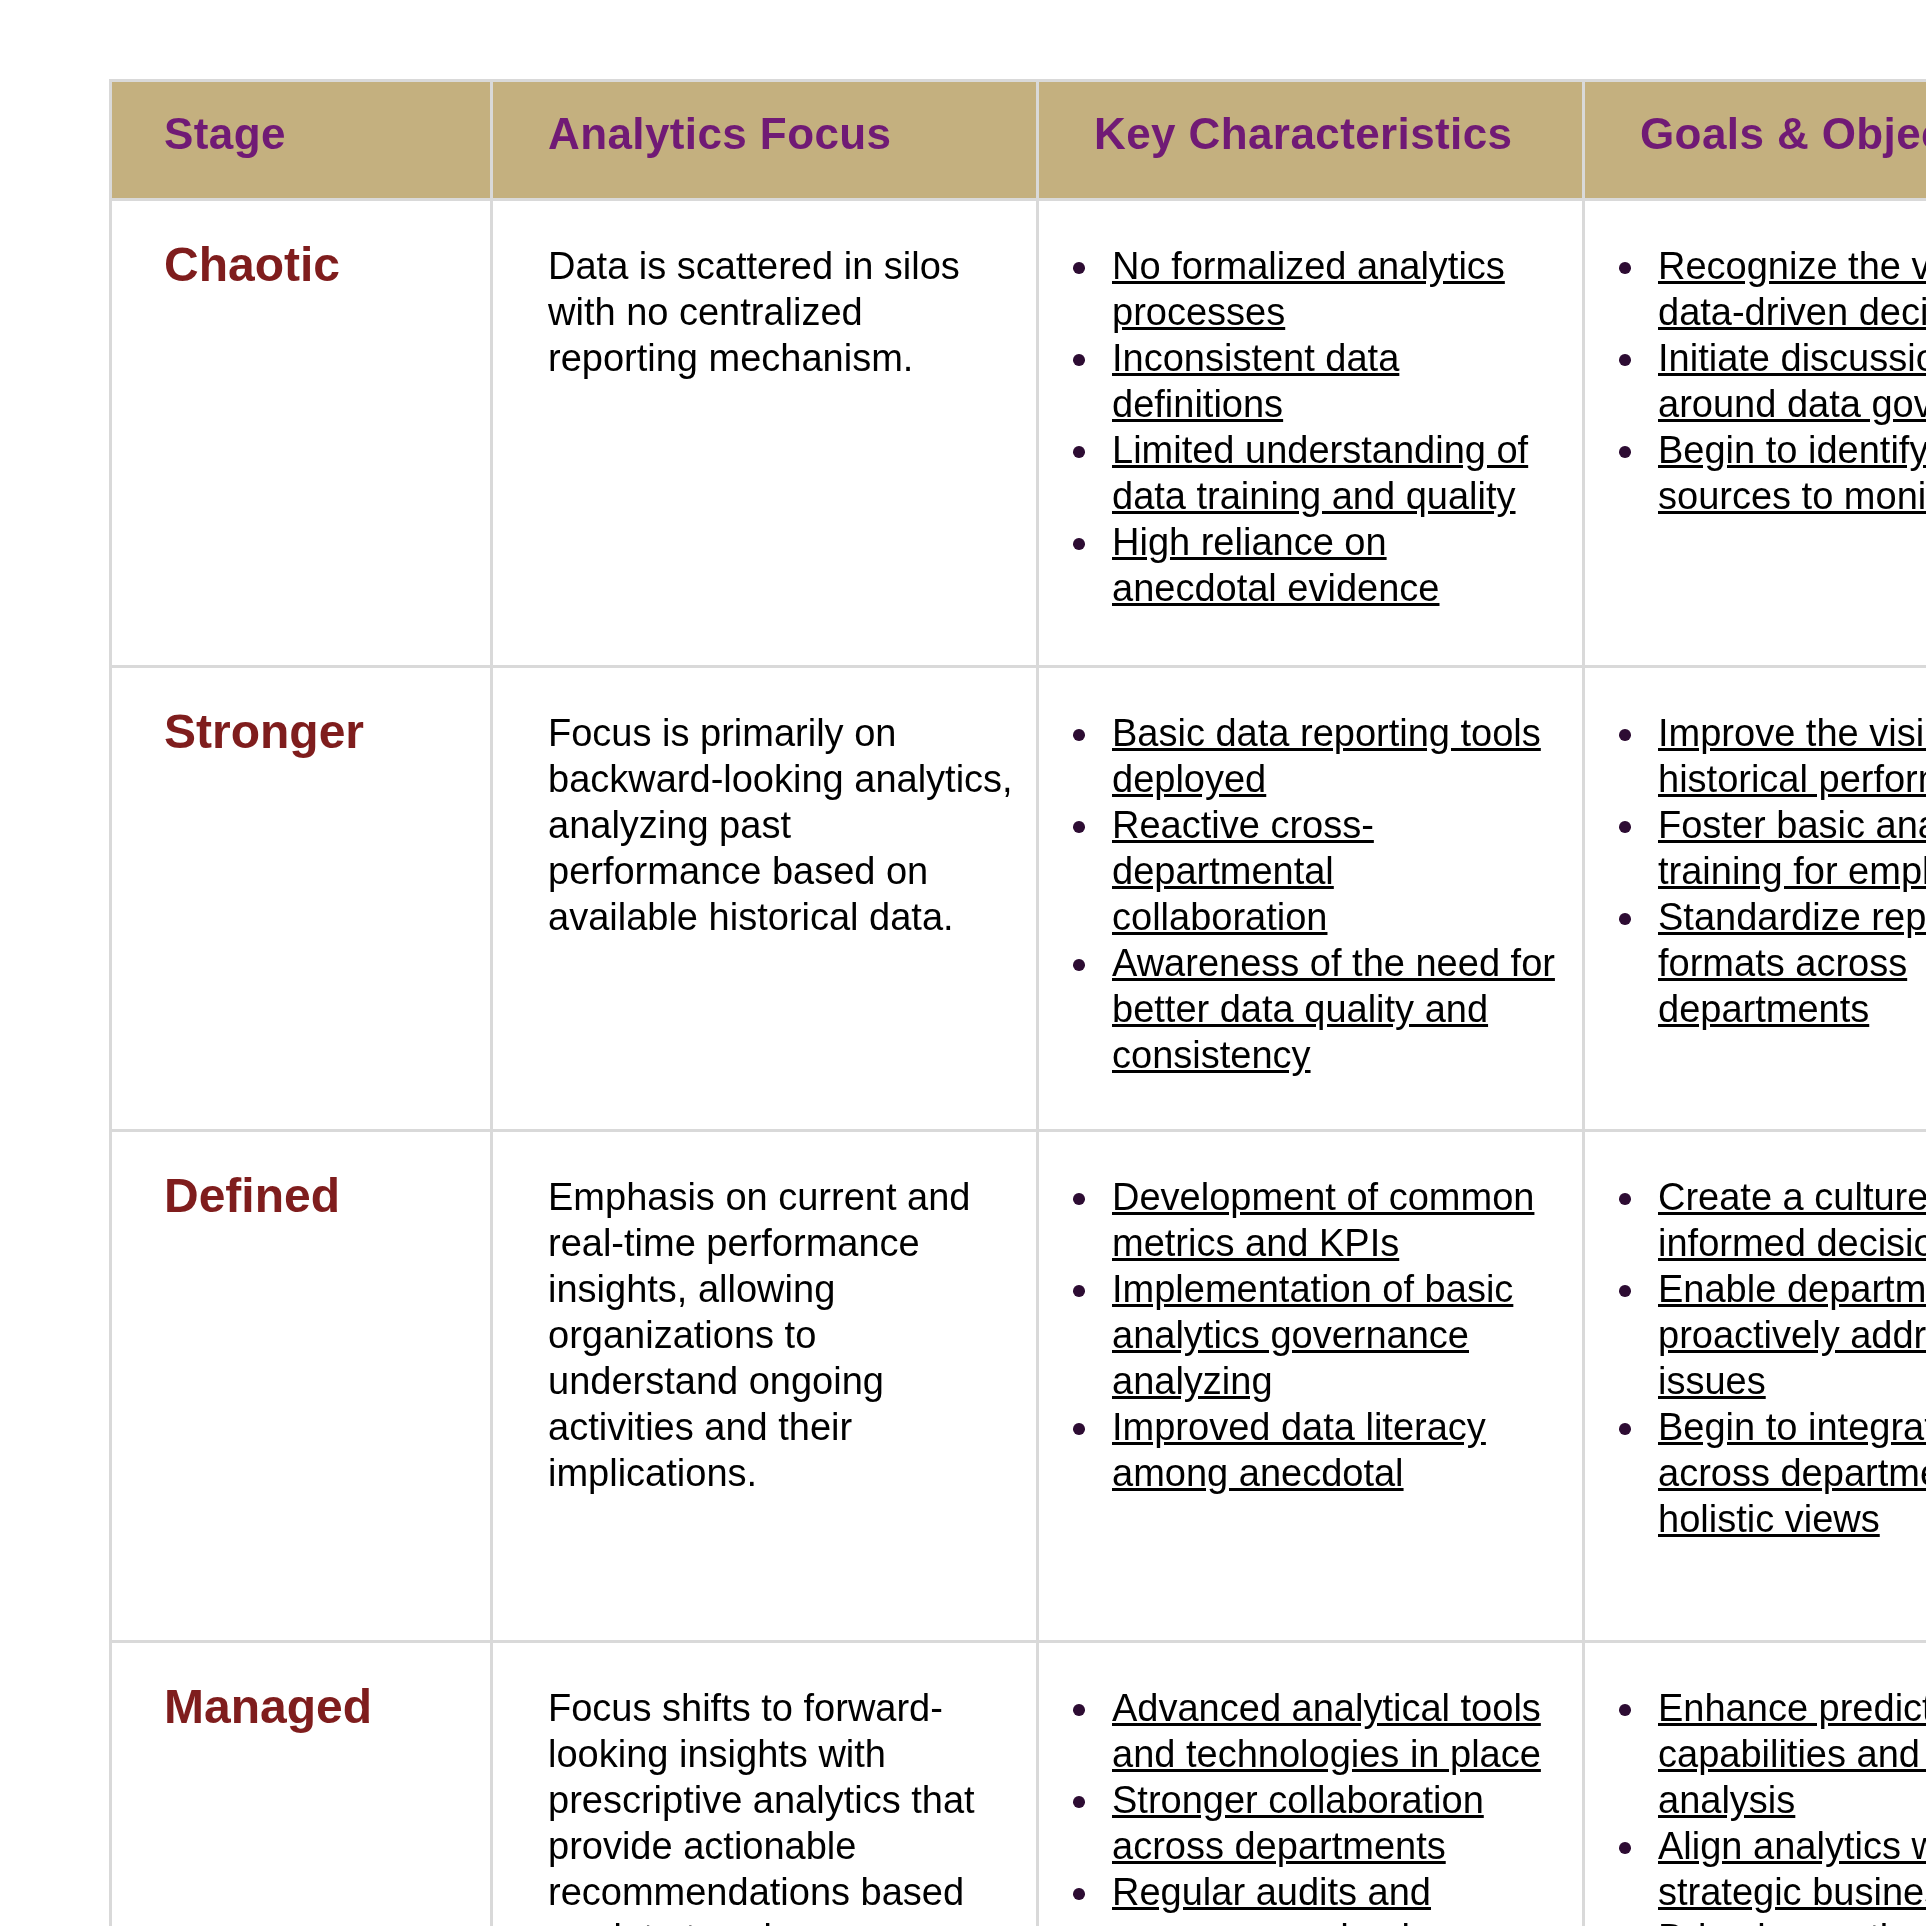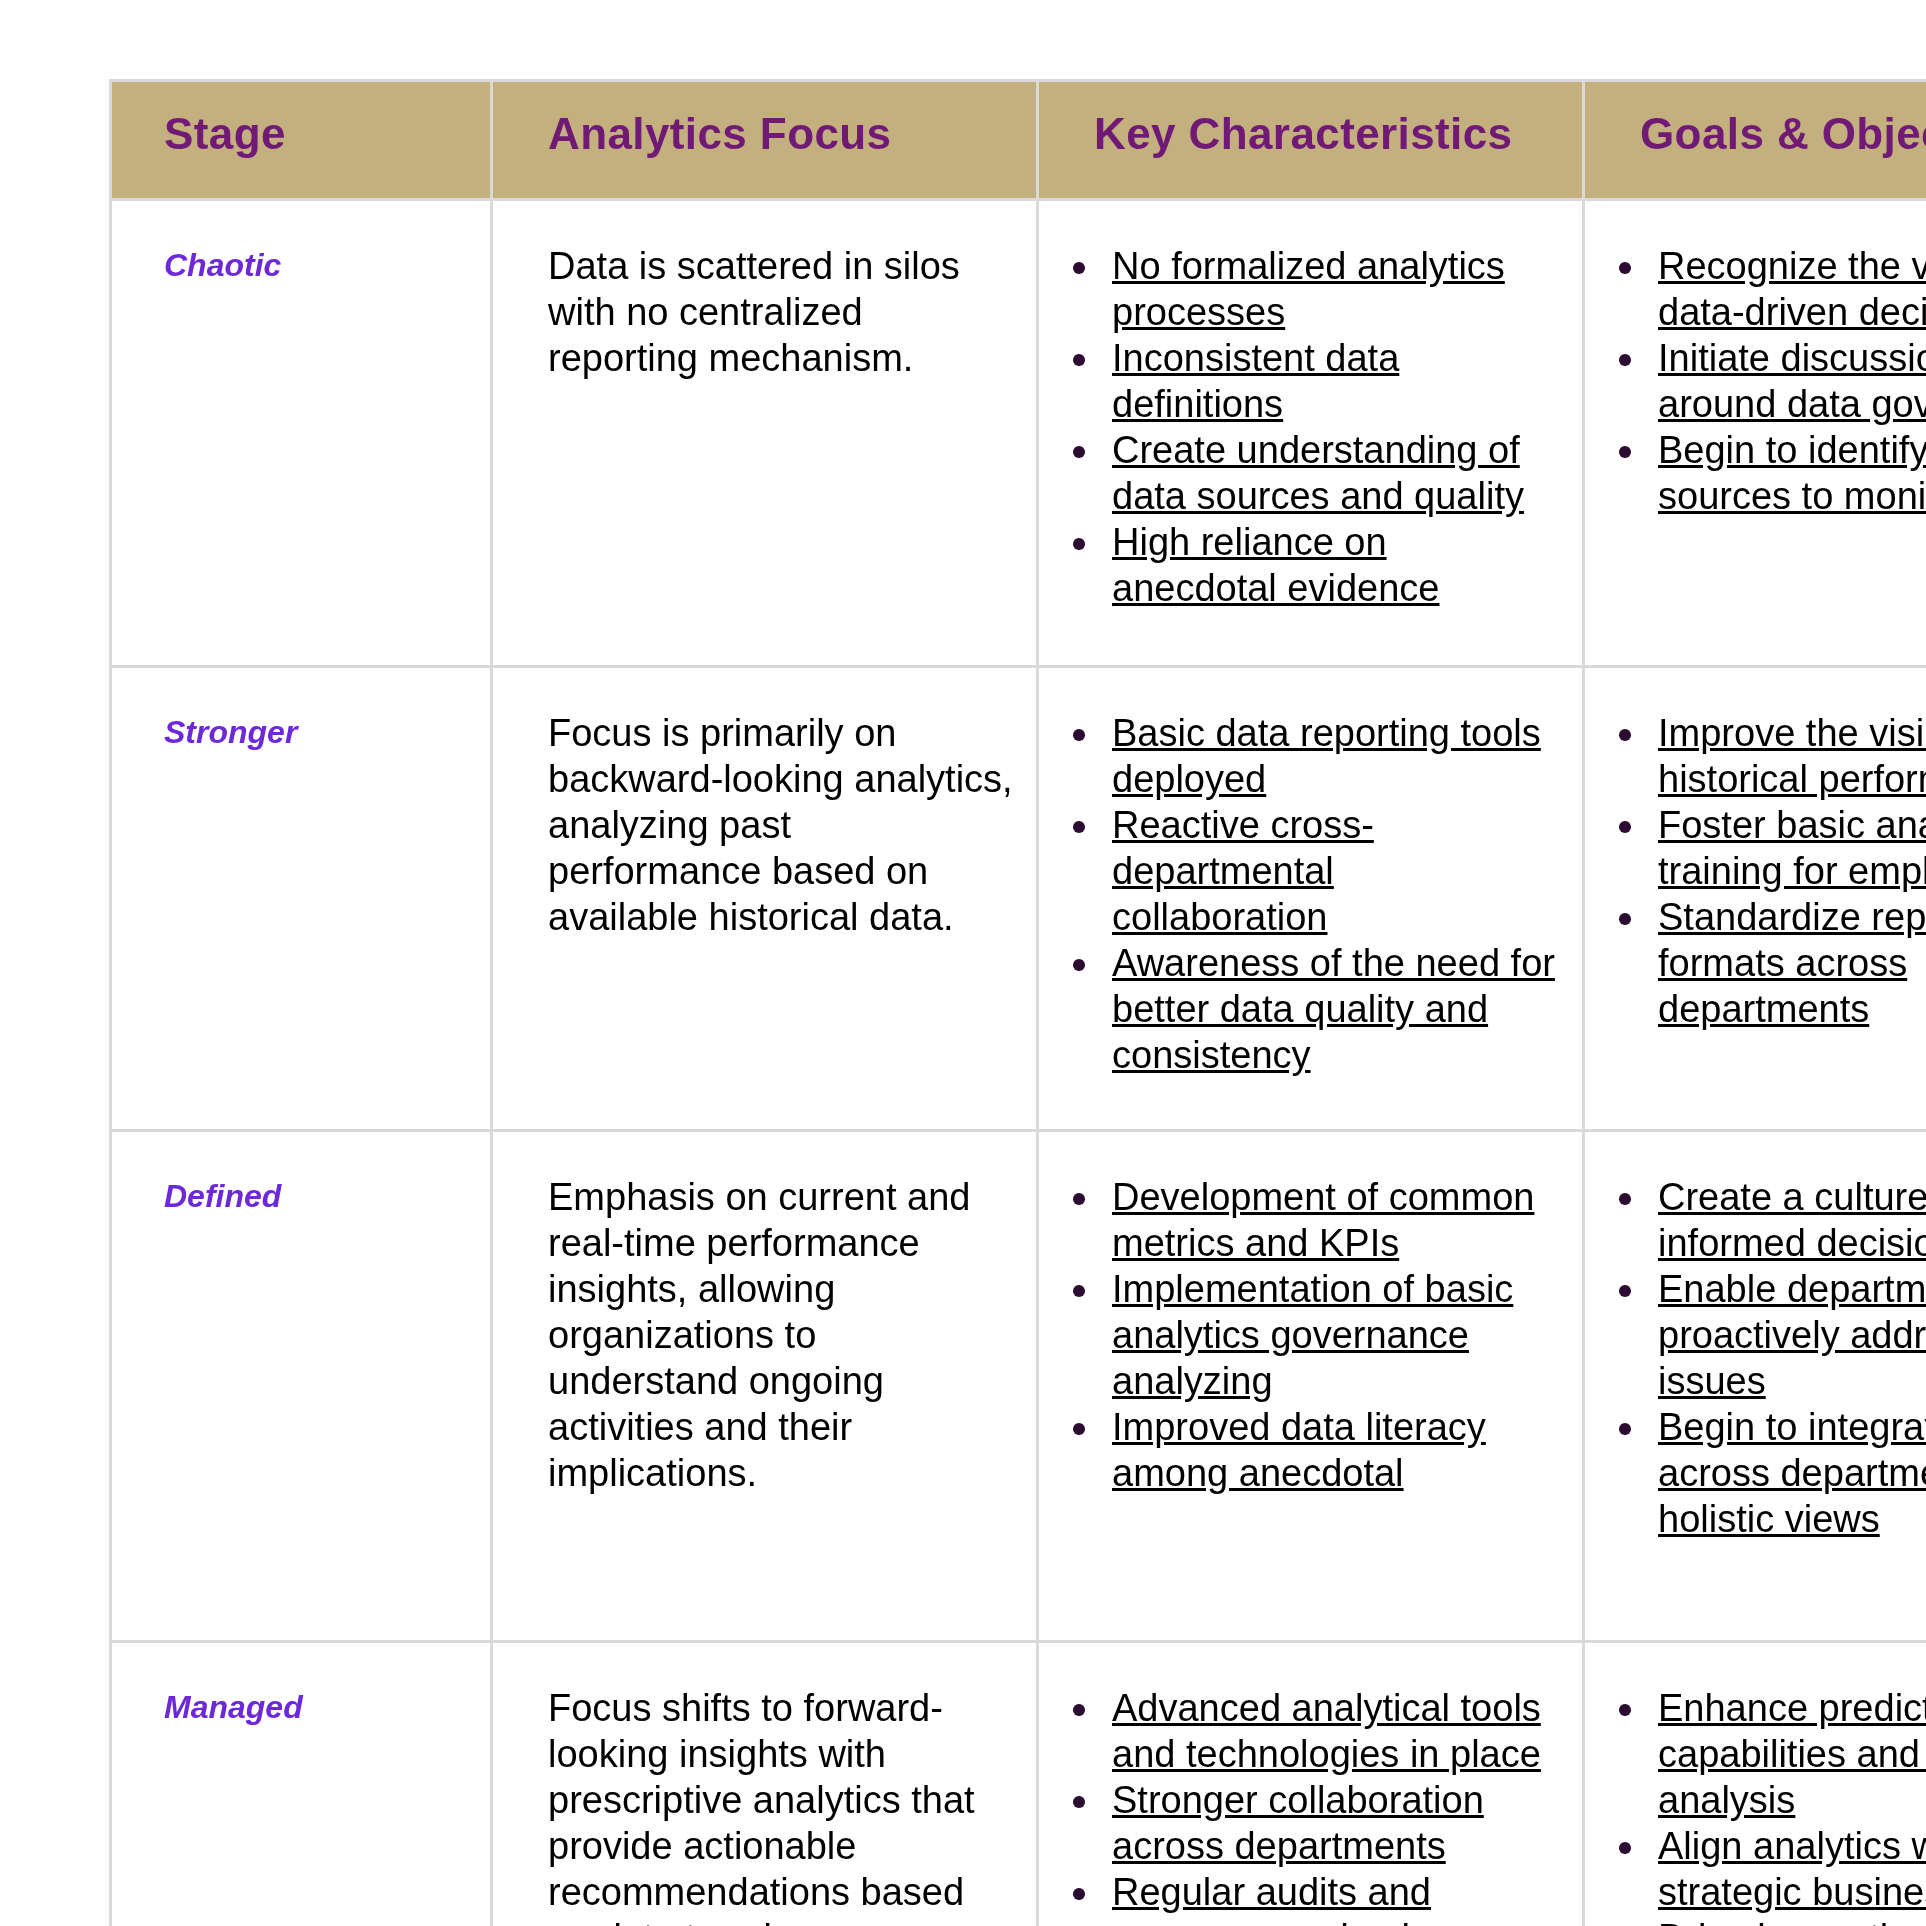--- a/index.html
+++ b/index.html
@@ -3,21 +3,21 @@
 <meta charset="utf-8">
 <style>
   html, body { margin:0; padding:0; background:#ffffff; }
   body { width:2219px; height:2985px; position:relative; overflow:hidden; font-family:"Liberation Sans", "DejaVu Sans", sans-serif; }
   .wrap { position:absolute; left:109px; top:79px; width:2012px; }
   table { border-collapse:collapse; width:100%; table-layout:fixed; }
   th, td { border:3.1px solid #d9d9d9; vertical-align:top; text-align:left; }
   th { background:#c4b07f; color:#701a75; font-weight:bold; font-size:44px; padding:27px 52px 27px 52px; height:62px; letter-spacing:0.4px; }
   th + th, td + td { padding-left:55px; }
   td { padding:42px 23px 42px 52px; color:#000000; font-size:38px; line-height:46px; }
-  td.stage { color:#6d28d9; font-weight:bold; font-size:32px; line-height:50px; padding-top:39px;font-style:italic; }
+  td.stage { color:#7f1d1d; font-weight:bold; font-size:48px; line-height:50px; padding-top:39px; }
   ul { margin:0; padding:0; list-style:none;text-decoration:underline; }
   li { position:relative; padding-left:39px; margin-left:-21px; }
   li::before { content:""; position:absolute; left:0; top:19px; width:11.6px; height:11.6px; border-radius:50%; background:#2d0c33; }
   col.c1 { width:381px; } col.c2 { width:546px; } col.c3 { width:546px; } col.c4 { width:538px; }
 </style>
 </head>
 <body>
 
 <div class="wrap">
   <table>
@@ -36,21 +36,21 @@
       </tr>
     </thead>
     <tbody>
       <tr style="height:467px">
         <td class="stage">Chaotic</td>
         <td>Data is scattered in silos with no centralized reporting mechanism.</td>
         <td>
             <ul>
           <li>No formalized analytics processes</li>
           <li>Inconsistent data definitions</li>
-          <li>Create understanding of data sources and quality</li>
+          <li>Limited understanding of data training and quality</li>
           <li>High reliance on anecdotal evidence</li>
         </ul>
           </td>
         <td>
             <ul>
           <li>Recognize the value of data-driven decisions</li>
           <li>Initiate discussions around data governance</li>
           <li>Begin to identify key data sources to monitor</li>
         </ul>
           </td>

